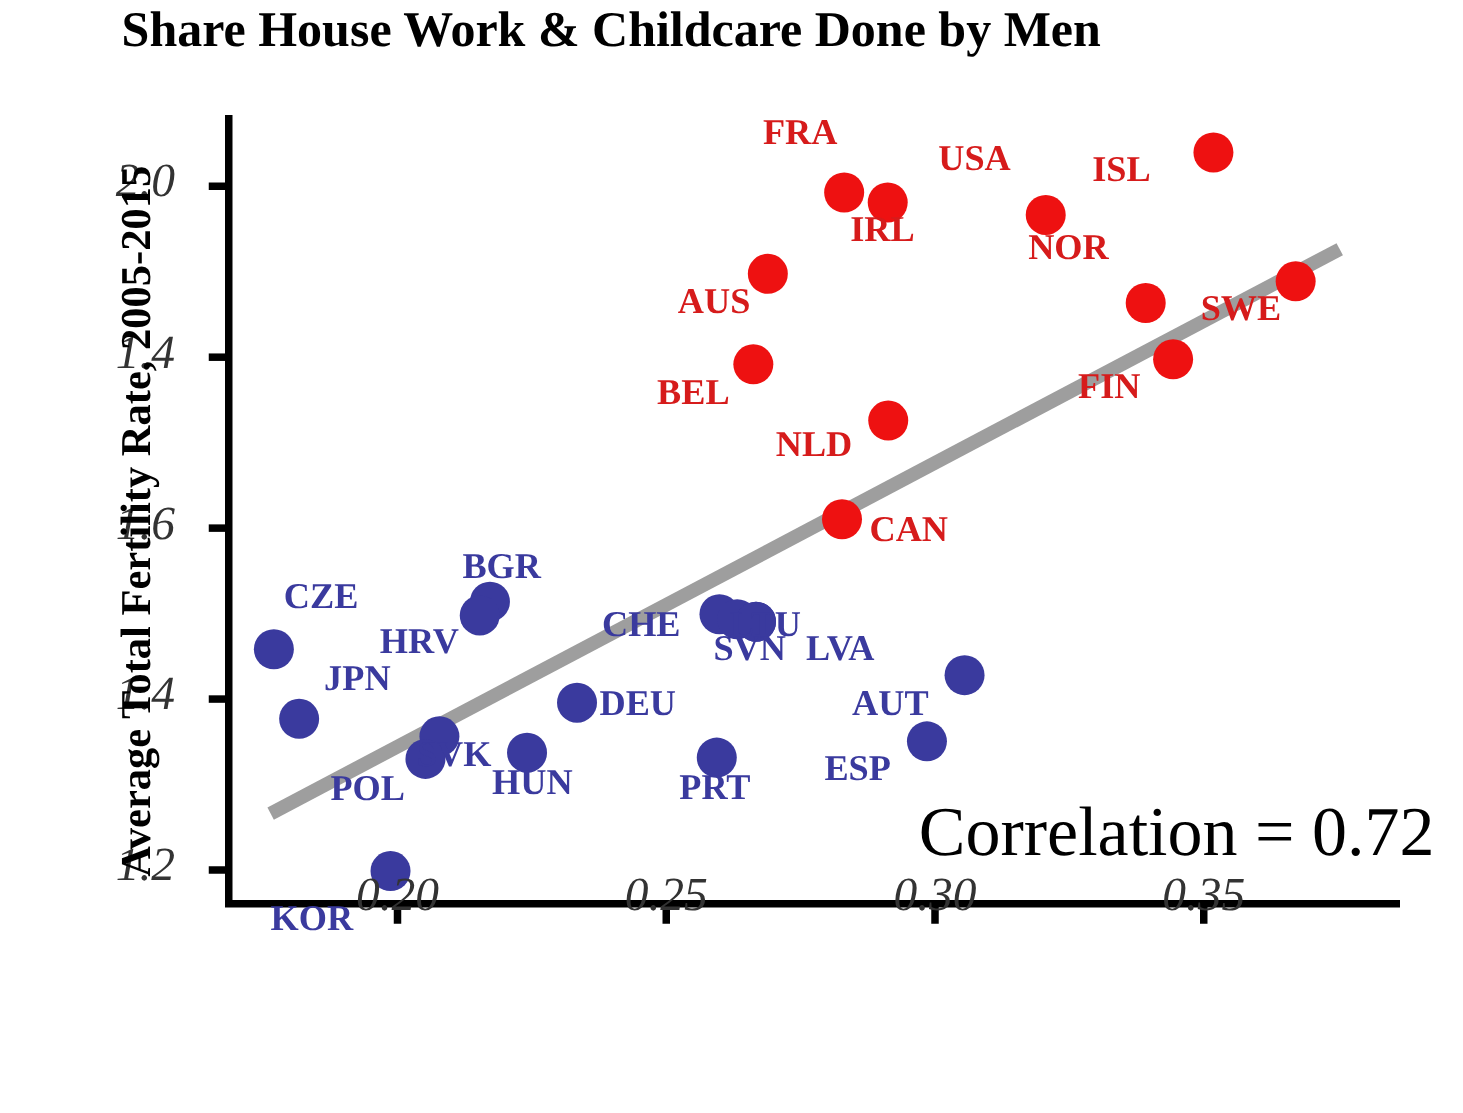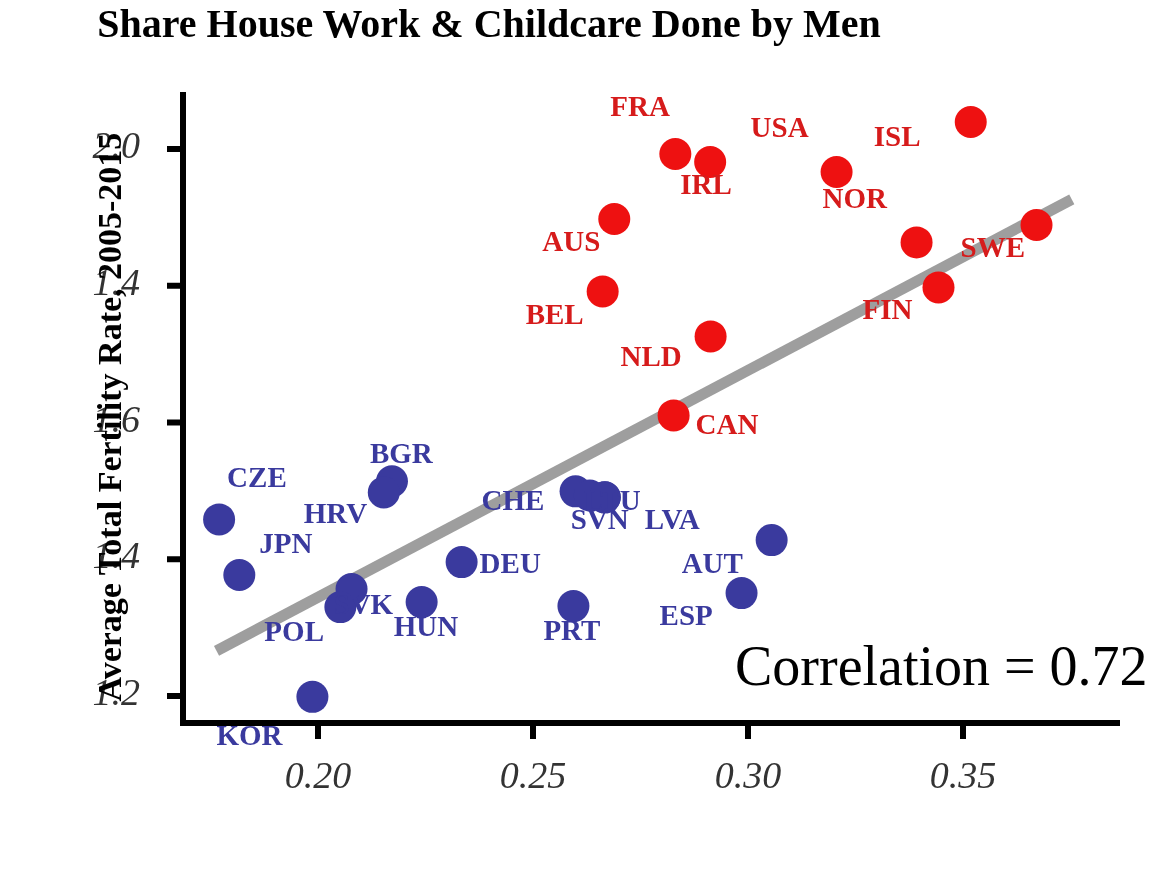--- a/index.html
+++ b/index.html
@@ -4,21 +4,21 @@
 <style>
   html,body{margin:0;padding:0;background:#ffffff;}
   body{width:1170px;height:890px;font-family:"Liberation Serif",serif;overflow:hidden;}
   #stage{position:relative;width:1170px;height:890px;background:#fff;}
   #plot-svg{position:absolute;left:0;top:0;width:1170px;height:890px;}
   .axis-title{position:absolute;color:#000;font-weight:700;letter-spacing:0px;}
   #xlabel{left:0;top:785;width:978px;text-align:center;font-size:40px;}
   #ylabel{left:-250px;top:398px;width:720px;text-align:center;font-size:34px;
           transform:rotate(-90deg);transform-origin:50% 50%;}
   .tick-label{position:absolute;color:#333333;font-size:38px;text-align:center;font-style:italic;}
-  .xtick-label{top:753px;width:120px;}
+  .xtick-label{top:694px;width:120px;}
   .ytick-label{left:20px;width:120px;text-align:right;}
   .pt-label{position:absolute;font-size:29px;font-weight:700;white-space:nowrap;line-height:1;}
   .pt-label.red{color:#d61b1b;}
   .pt-label.blue{color:#3a3a9e;}
   #corr{position:absolute;left:735px;top:634px;font-size:56px;color:#000;white-space:nowrap;}
 </style>
 </head>
 <body>
 
 <div id="stage">

